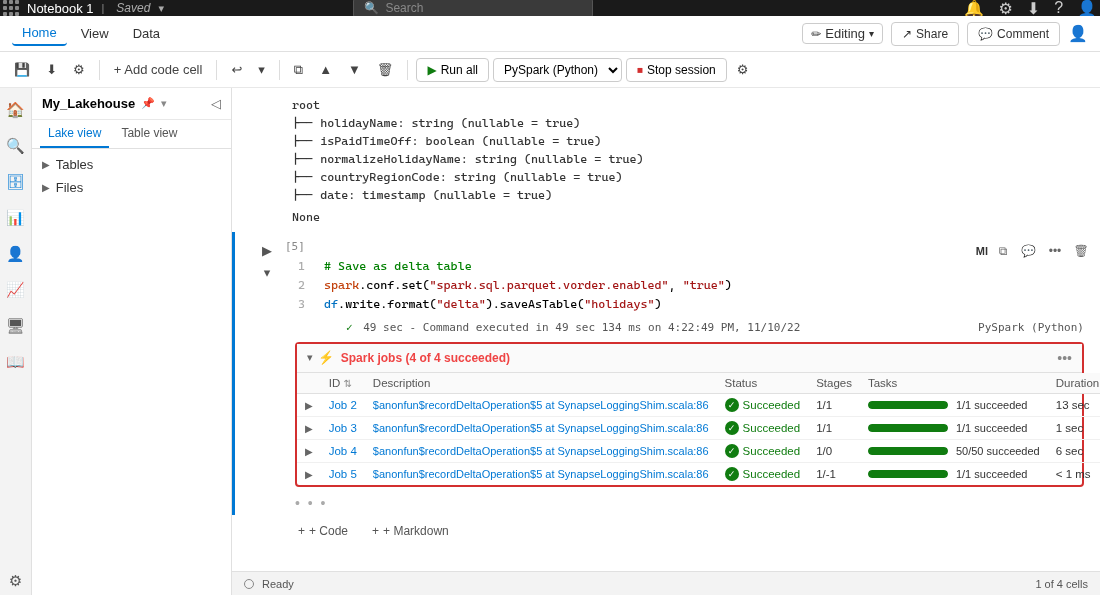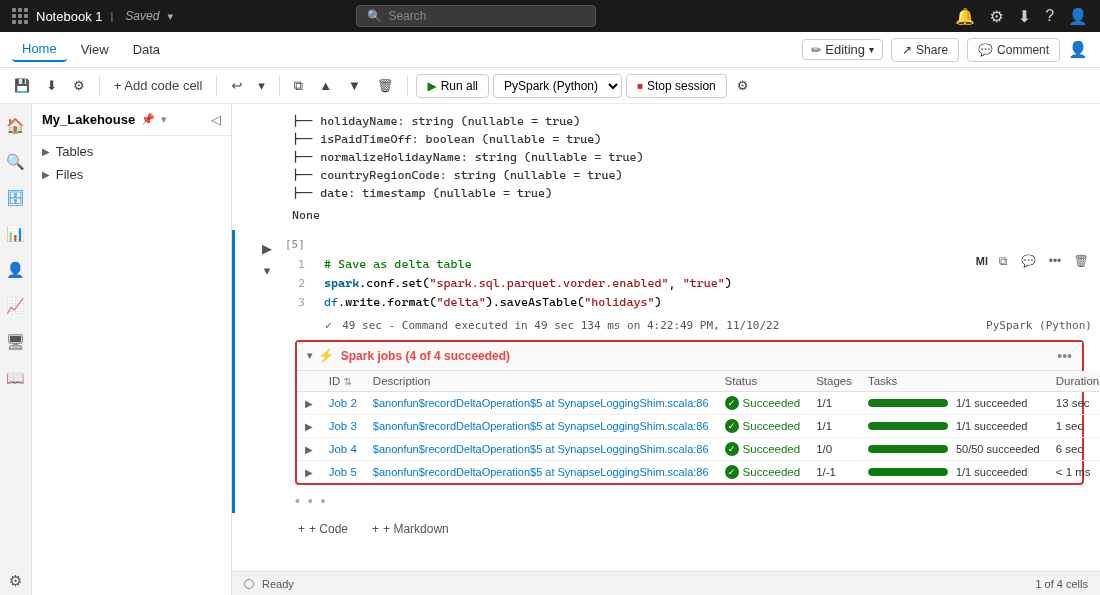--- a/index.html
+++ b/index.html
@@ -2,24 +2,24 @@
 <html><head>
   <meta charset="utf-8">
   <style>
     * { box-sizing: border-box; margin: 0; padding: 0; }
     body { font-family: 'Segoe UI', sans-serif; font-size: 13px; background: #fff; overflow: hidden; width: 1100px; height: 595px; display: flex; flex-direction: column; }
 
     
     .title-bar {
       background: #1a1a1a;
       color: #fff;
-      height: 32px;
-      display: flex;
-      align-items: center;
-      padding: 0 12px;
+      height: 16px;
+      display: flex;
+      align-items: center;
+      padding: 0 3px;
       gap: 8px;
       flex-shrink: 0;
     }
     .title-bar-grid {
       width: 16px; height: 16px;
       display: grid; grid-template-columns: 1fr 1fr 1fr; gap: 2px;
     }
     .title-bar-grid span { background: #888; display: block; border-radius: 1px; }
     .title-bar-title { font-size: 13px; color: #fff; }
     .title-bar-saved { font-size: 12px; color: #aaa; margin-left: 4px; font-style: italic; }
@@ -282,22 +282,23 @@
       width: 20px;
       text-align: right;
       margin-right: 12px;
       user-select: none;
     }
 
     
     .exec-status {
       font-size: 11px;
       color: #555;
-      padding: 2px 0 4px 0;
+      padding: 2px 8px 4px 0;
       font-family: monospace;
+      margin-left: 21px;
     }
     .exec-status .check { color: #107c10; margin-right: 4px; }
 
     
     .spark-jobs-container {
       margin: 4px 16px 4px 60px;
       border: 2px solid #d32f2f;
       border-radius: 4px;
       background: #fff;
     }
@@ -416,21 +417,21 @@
       color: #555;
       gap: 8px;
       flex-shrink: 0;
     }
     .status-bar-right { margin-left: auto; }
     .status-circle { width: 10px; height: 10px; border: 1px solid #888; border-radius: 50%; display: inline-block; }
 
     .cell-toolbar-right {
       position: absolute;
       right: 8px;
-      top: 20px;
+      top: 8px;
       display: flex;
       align-items: center;
       gap: 4px;
     }
     .cell-toolbar-btn {
       width: 22px; height: 22px;
       display: flex; align-items: center; justify-content: center;
       border: none; background: none; cursor: pointer;
       color: #666; font-size: 12px; border-radius: 3px;
     }
@@ -548,36 +549,41 @@
     <div class="icon-bar-item" style="margin-top:auto;">⚙</div>
   </div>
 
   <div class="sidebar">
     <div class="sidebar-header">
       <span style="font-size:13px;font-weight:600;">My_Lakehouse</span>
       <span style="font-size:11px;color:#888;">📌</span>
       <span style="font-size:11px;color:#888;cursor:pointer;">▾</span>
       <span style="margin-left:auto;cursor:pointer;font-size:13px;color:#666;">◁</span>
     </div>
+    <div class="sidebar-tabs">
+      <span class="sidebar-tab active">Lake view</span>
+      <span class="sidebar-tab">Table view</span>
+    </div>
     <div class="sidebar-content">
       <div class="sidebar-section">
         <span class="collapse-btn">▶</span>
         <span>Tables</span>
       </div>
       <div class="sidebar-section">
         <span class="collapse-btn">▶</span>
         <span>Files</span>
       </div>
     </div>
   </div>
 
   <div class="content-area">
     <div class="notebook-content">
 
       <div class="cell-output">
+        <div>root</div>
         <div> |-- holidayName: string (nullable = true)</div>
         <div> |-- isPaidTimeOff: boolean (nullable = true)</div>
         <div> |-- normalizeHolidayName: string (nullable = true)</div>
         <div> |-- countryRegionCode: string (nullable = true)</div>
         <div> |-- date: timestamp (nullable = true)</div>
       </div>
       <div class="cell-output-none">None</div>
 
       <div class="code-cell active-cell">
         <div style="position:relative;width:100%;">
@@ -596,21 +602,21 @@
             </div>
             <div class="cell-body">
               <div style="width:30px;font-size:11px;color:#888;font-family:monospace;display:inline-block;margin-right:8px;padding-top:4px;">[5]</div>
               <div class="code-editor">
                 <div>
                   <span class="line-nums">1</span>
                   <span style="color:#008000;"># Save as delta table</span>
                 </div>
                 <div>
                   <span class="line-nums">2</span>
-                  <span style="color:#0369a1;font-weight:bold;">spark</span><span>.conf.set(</span><span style="color:#a31515;">"spark.sql.parquet.vorder.enabled"</span><span>, </span><span style="color:#a31515;">"true"</span><span>)</span>
+                  <span style="color:#c2410c;">spark</span><span>.conf.set(</span><span style="color:#a31515;">"spark.sql.parquet.vorder.enabled"</span><span>, </span><span style="color:#a31515;">"true"</span><span>)</span>
                 </div>
                 <div>
                   <span class="line-nums">3</span>
                   <span style="color:#0070c1;">df</span><span>.write.format(</span><span style="color:#a31515;">"delta"</span><span>).saveAsTable(</span><span style="color:#a31515;">"holidays"</span><span>)</span>
                 </div>
               </div>
             </div>
           </div>
 
           <div style="padding-left:90px;">

